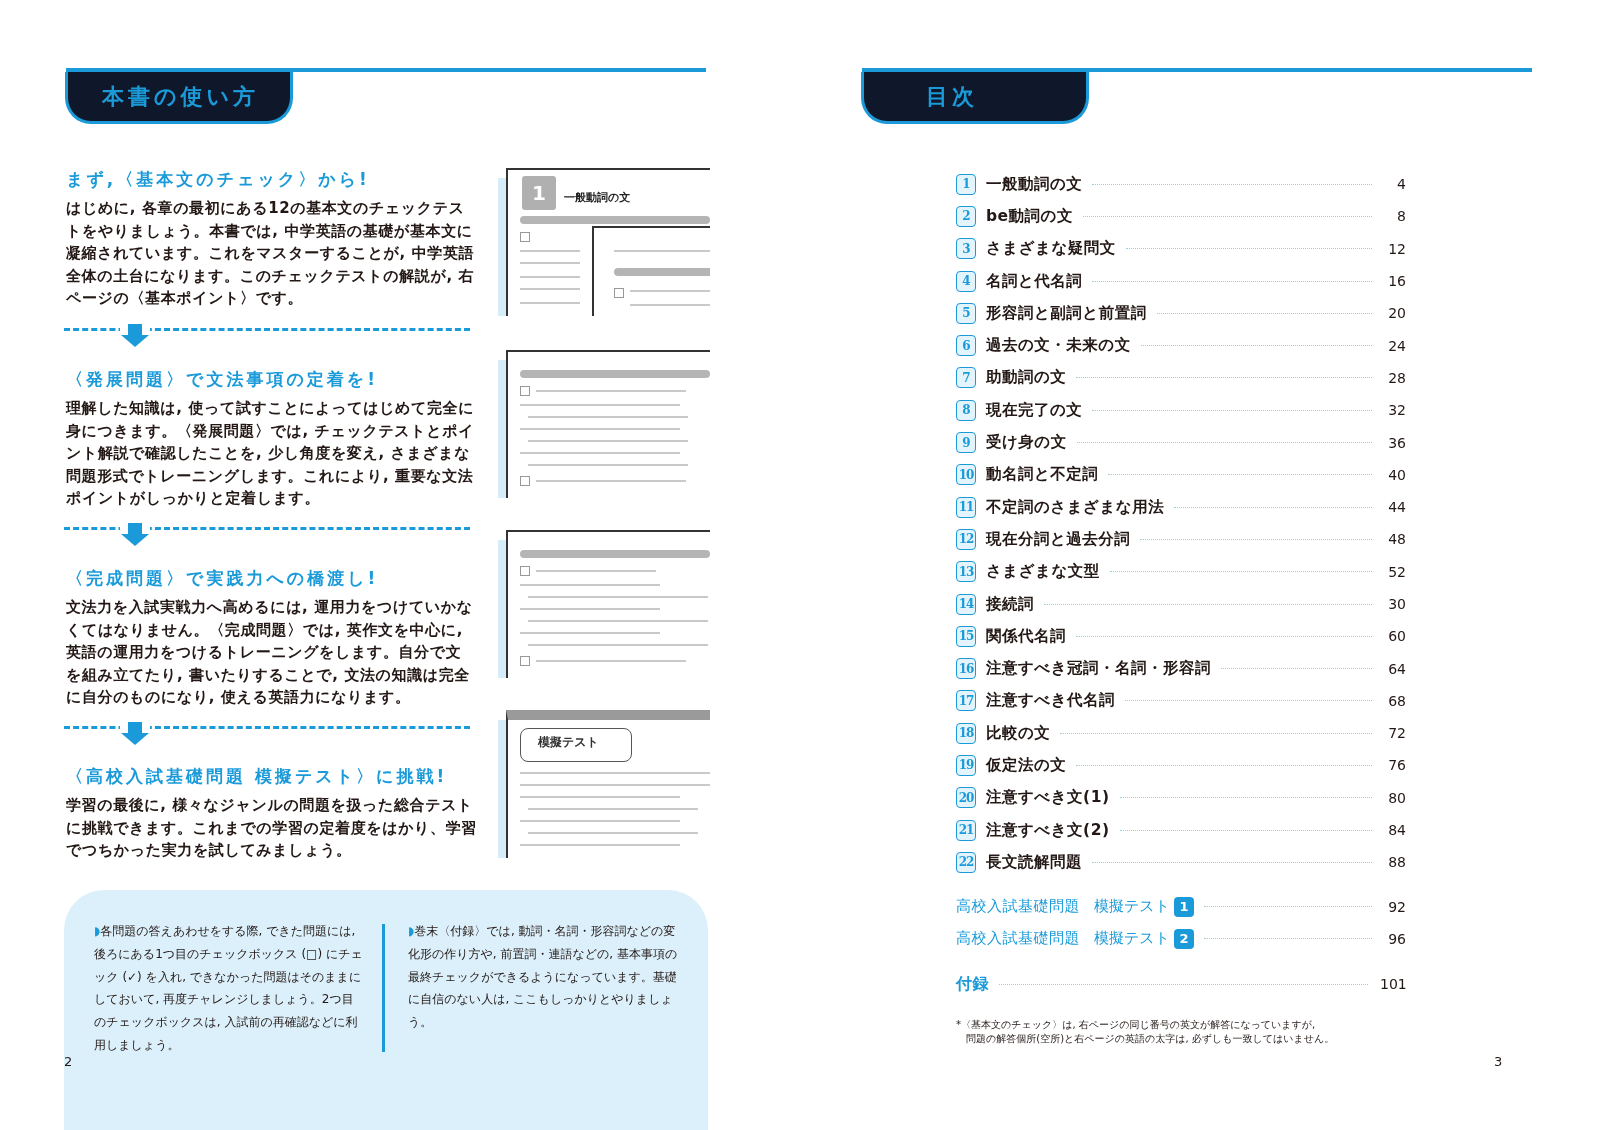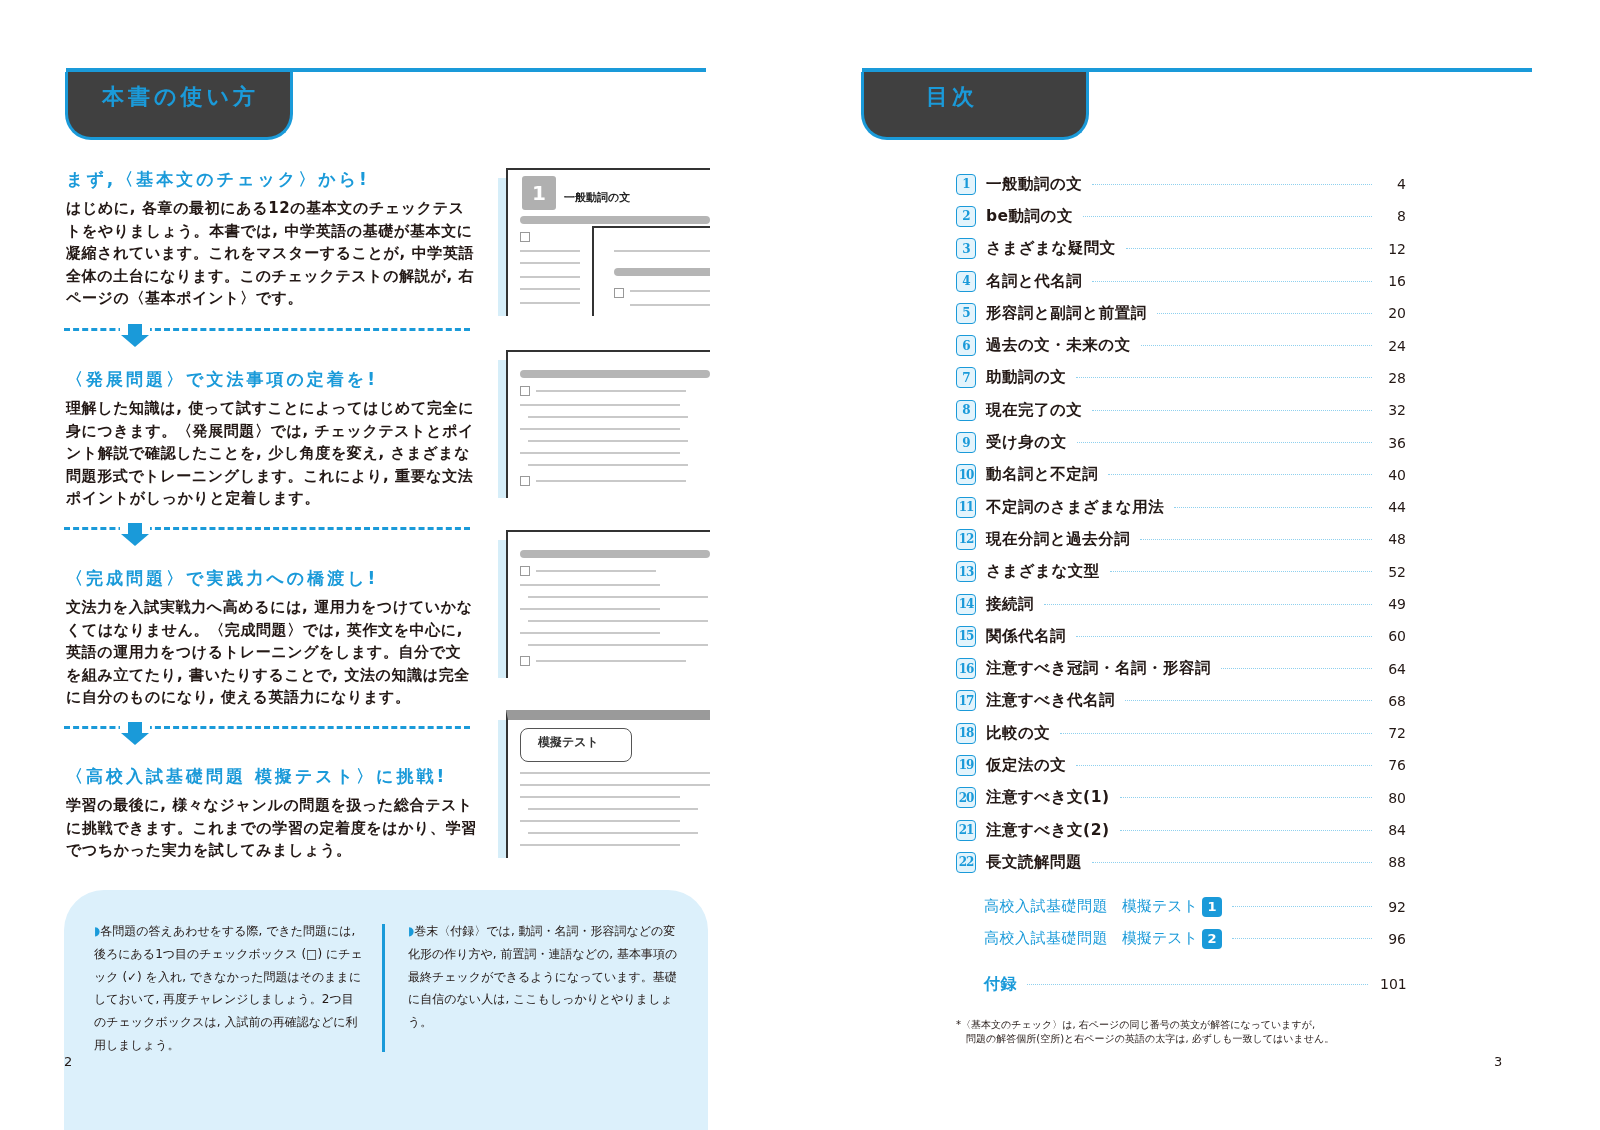--- a/index.html
+++ b/index.html
@@ -5,22 +5,22 @@
   * { box-sizing: border-box; margin: 0; padding: 0; }
   html, body { width: 1600px; height: 1130px; background: #ffffff; overflow: hidden; }
   body { position: relative; font-family: "DejaVu Sans", "Liberation Sans", sans-serif; color: #231815; }
 
   .page { position: absolute; top: 0; height: 1130px; }
   .page-left { left: 0; width: 800px; }
   .page-right { left: 800px; width: 800px; }
 
   
   .top-rule { position: absolute; top: 68px; height: 4px; background: #1a9ad9; }
-  .tab { position: absolute; top: 72px; height: 68px; border: 3px solid #1a9ad9; border-top: none;
-         border-radius: 0 0 26px 26px; background: #404040; }
+  .tab { position: absolute; top: 72px; height: 52px; border: 3px solid #1a9ad9; border-top: none;
+         border-radius: 0 0 26px 26px; background: #0f172a; }
   .tab-title { position: absolute; top: 10px; font-size: 22px; font-weight: bold; color: #1a9ad9; letter-spacing: 4px; }
 
   
   .section { position: absolute; left: 66px; width: 410px; }
   .sec-heading { font-size: 17px; font-weight: bold; color: #1a9ad9; letter-spacing: 3px; white-space: nowrap; }
   .sec-body { margin-top: 6px; font-size: 15px; line-height: 22.6px; font-weight: bold; color: #231815; letter-spacing: 0.6px; }
 
   .divider { position: absolute; left: 64px; width: 406px; height: 30px; }
   .divider .dash { position: absolute; top: 6px; left: 0; right: 0; border-top: 3px dashed #1a9ad9; }
   .divider .arrow { position: absolute; left: 56px; top: 0; width: 30px; height: 28px; background: #fff; }
@@ -55,21 +55,21 @@
   
   .toc { position: absolute; left: 156px; top: 168px; width: 450px; }
   .toc-row { position: relative; height: 32.3px; display: flex; align-items: center; }
   .toc-badge { width: 20px; height: 21px; border: 1.5px solid #1a9ad9; border-radius: 4px; background: #e3f4fc;
       color: #1a9ad9; font-family: "DejaVu Serif", "Liberation Serif", serif; font-weight: bold; font-size: 12px;
       display: flex; align-items: center; justify-content: center; letter-spacing: -1px; flex: none; }
   .toc-label { margin-left: 10px; font-size: 15.5px; font-weight: bold; color: #231815; white-space: nowrap; letter-spacing: 0.5px; }
   .toc-leader { flex: 1; margin: 0 12px 0 10px; border-top: 1.5px dotted #8fd0ee; height: 0; }
   .toc-page { width: 22px; text-align: right; font-size: 14px; color: #231815; flex: none; }
 
-  .toc-extra { position: relative; height: 32.3px; display: flex; align-items: center; margin-left: 28px; }
+  .toc-extra { position: relative; height: 32.3px; display: flex; align-items: center; }
   .toc-extra .toc-label { margin-left: 0; color: #1a9ad9; font-weight: normal; font-size: 15px; }
   .toc-extra .mock-label { color: #1a9ad9; font-size: 15px; margin-left: 14px; white-space: nowrap; }
   .test-badge { display: inline-flex; align-items: center; justify-content: center; width: 20px; height: 20px;
       background: #1a9ad9; color: #fff; font-weight: bold; font-size: 13px; border-radius: 4px; margin-left: 4px; }
 
   .toc-note { position: absolute; left: 156px; top: 1018px; font-size: 10px; line-height: 14px; color: #231815; }
 </style>
 </head>
 <body>
 
@@ -287,21 +287,21 @@
         <div class="toc-row">
           <span class="toc-badge">13</span>
           <span class="toc-label">さまざまな文型</span>
           <span class="toc-leader"></span>
           <span class="toc-page">52</span>
         </div>
         <div class="toc-row">
           <span class="toc-badge">14</span>
           <span class="toc-label">接続詞</span>
           <span class="toc-leader"></span>
-          <span class="toc-page">49</span>
+          <span class="toc-page">30</span>
         </div>
         <div class="toc-row">
           <span class="toc-badge">15</span>
           <span class="toc-label">関係代名詞</span>
           <span class="toc-leader"></span>
           <span class="toc-page">60</span>
         </div>
         <div class="toc-row">
           <span class="toc-badge">16</span>
           <span class="toc-label">注意すべき冠詞・名詞・形容詞</span>

